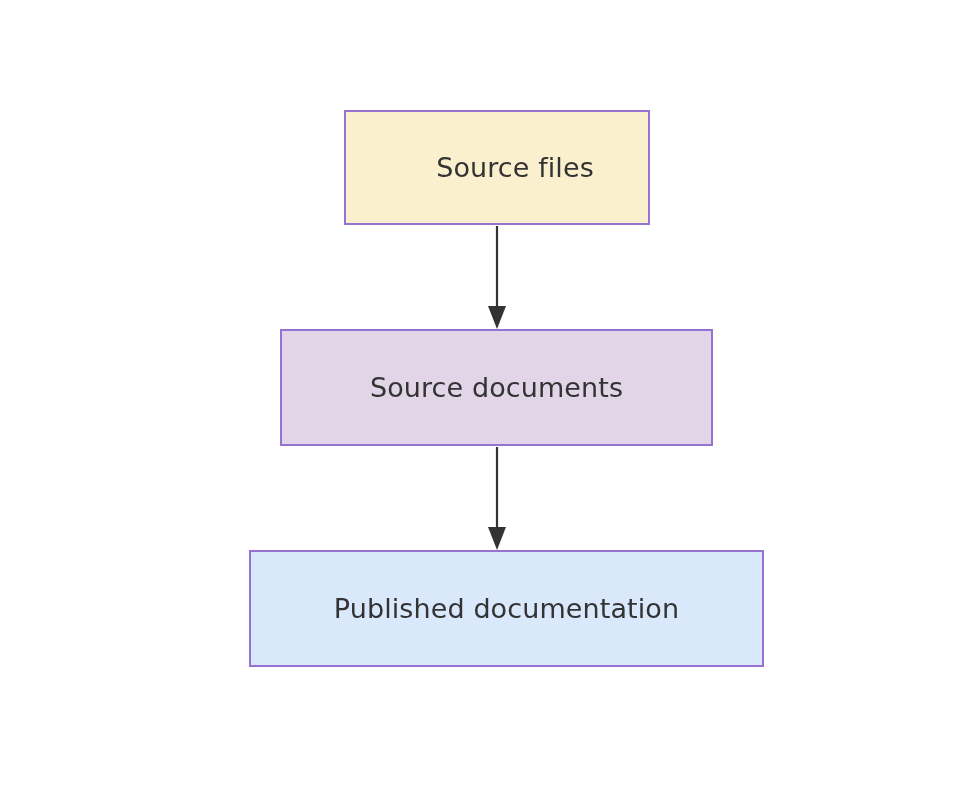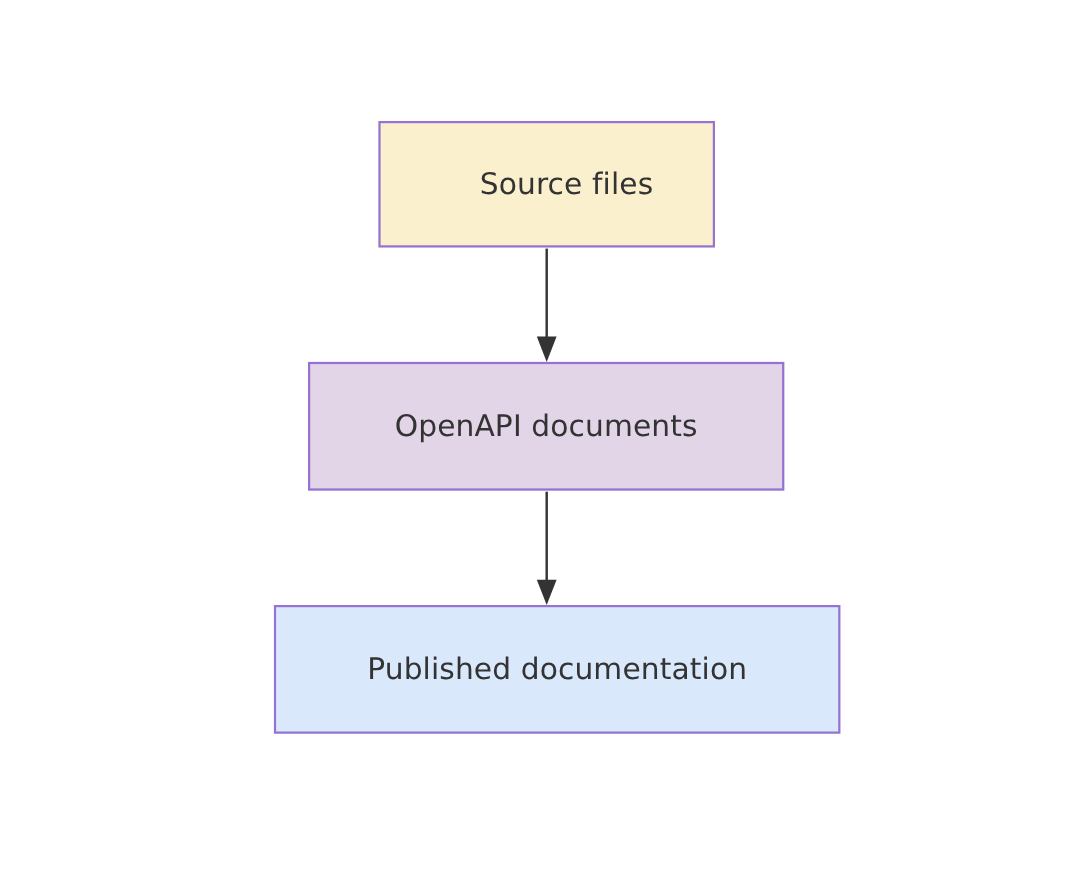--- a/index.html
+++ b/index.html
@@ -82,20 +82,20 @@
       <line x1="497" y1="447" x2="497" y2="537" stroke="#333333" stroke-width="2.2"></line>
       <polygon points="497,550 488,527 506,527" fill="#333333"></polygon>
     </g>
   </svg>
 
   <div class="flow-node" id="node-source-files" style="background-color: rgb(251, 240, 206); border-color: rgb(150, 115, 211);">
     <span class="node-label" style="color: rgb(51, 51, 51);">Source files</span>
   </div>
 
   <div class="flow-node" id="node-openapi-documents" style="background-color: rgb(225, 213, 231); border-color: rgb(150, 115, 211);">
-    <span class="node-label" style="color: rgb(51, 51, 51);">OpenAPI documents</span>
+    <span class="node-label" style="color: rgb(51, 51, 51);">Source documents</span>
   </div>
 
   <div class="flow-node" id="node-published-documentation" style="background-color: rgb(218, 232, 252); border-color: rgb(150, 115, 211);">
     <span class="node-label" style="color: rgb(51, 51, 51);">Published documentation</span>
   </div>
 
 </div>
 
 </body></html>

